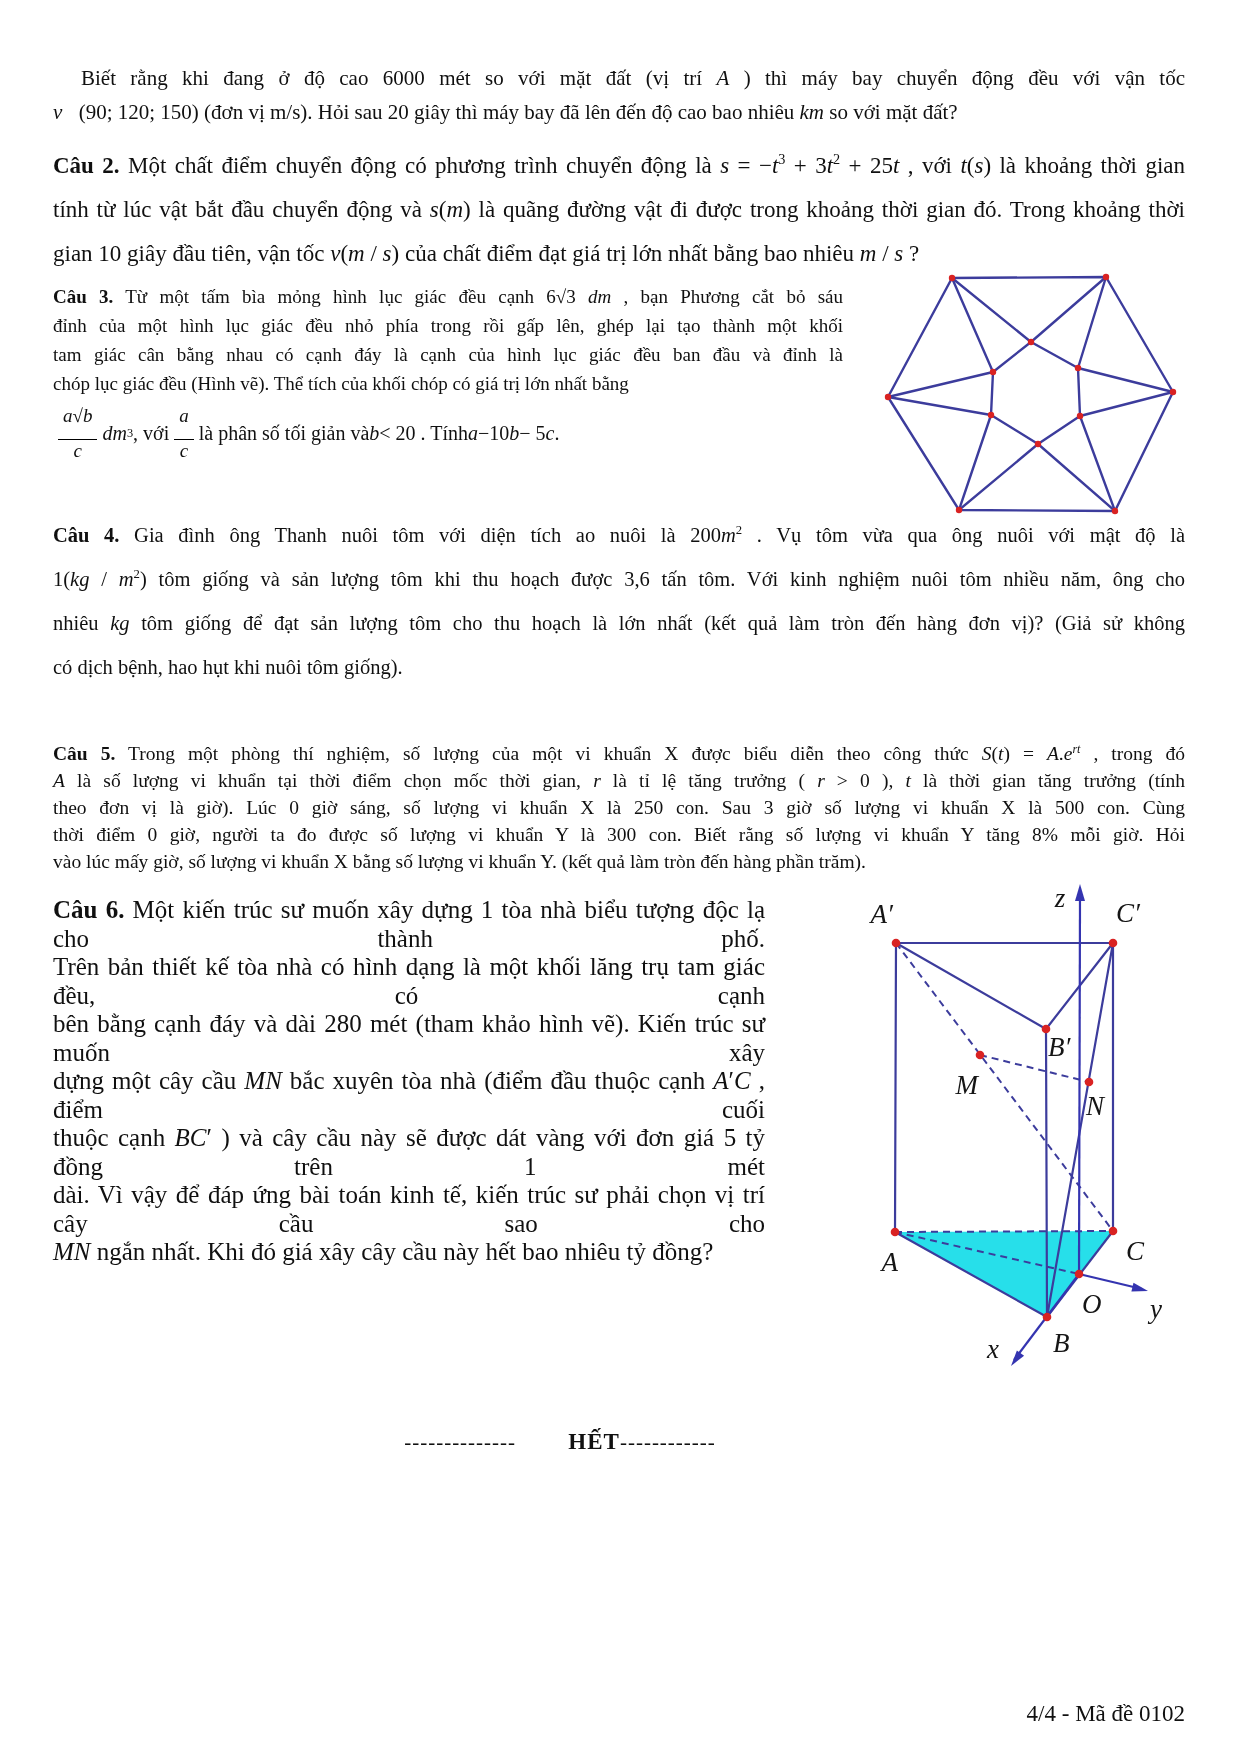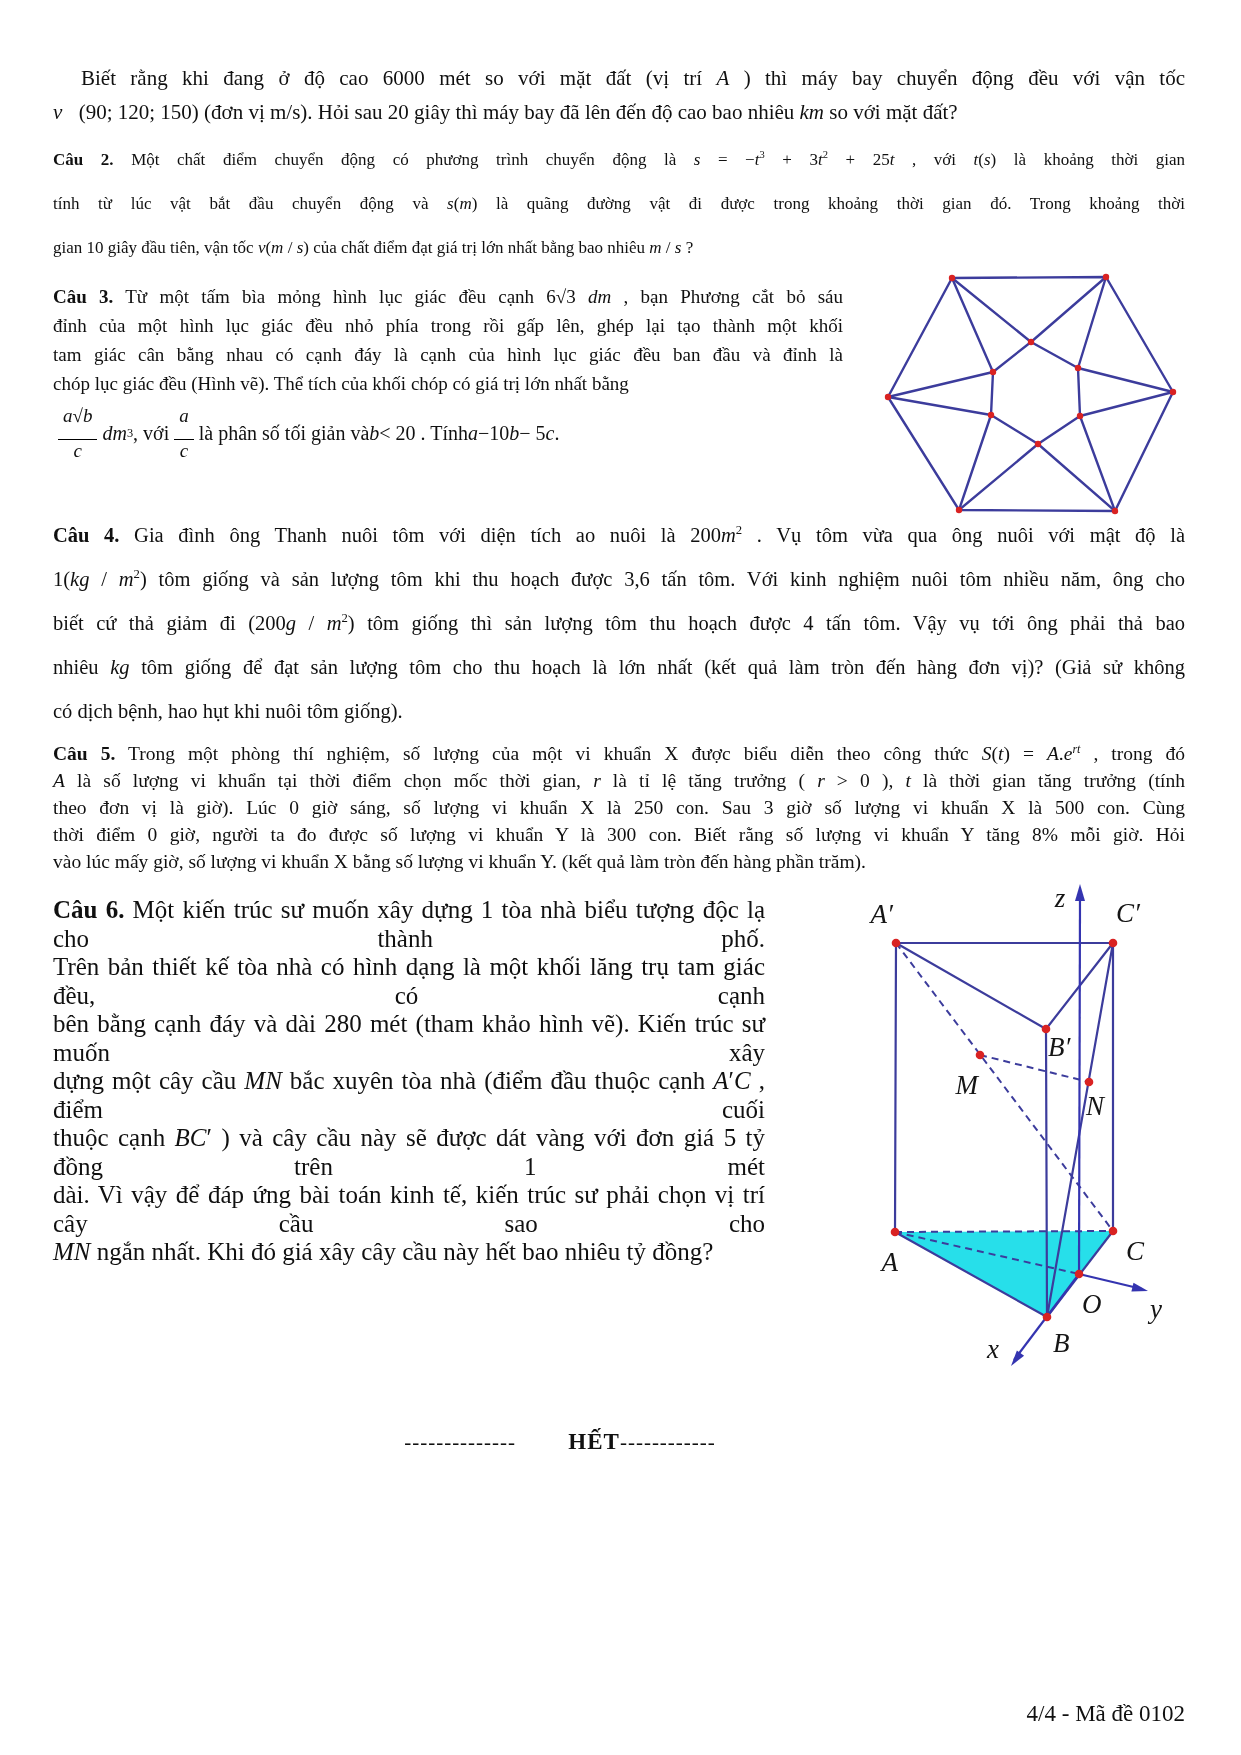--- a/index.html
+++ b/index.html
@@ -36,21 +36,21 @@
 </head>
 <body>
 
 <div class="page">
 
   <div class="blk" style="top:61px;font-size:21px;line-height:34px;">
     <p class="ln j" style="text-indent:28px;">Biết rằng khi đang ở độ cao 6000 mét so với mặt đất (vị trí <i>A</i> ) thì máy bay chuyển động đều với vận tốc</p>
     <p class="ln"><i>v⃗</i>(90; 120; 150) (đơn vị m/s). Hỏi sau 20 giây thì máy bay đã lên đến độ cao bao nhiêu <i>km</i> so với mặt đất?</p>
   </div>
 
-  <div class="blk" style="top:138px;font-size:17px;line-height:44px;">
+  <div class="blk" style="top:144px;font-size:23px;line-height:44px;">
     <p class="ln j"><b class="qlabel">Câu 2.</b> <span>Một chất điểm chuyển động có phương trình chuyển động là <i>s</i> = −<i>t</i><sup>3</sup> + 3<i>t</i><sup>2</sup> + 25<i>t</i> , với <i>t</i>(<i>s</i>) là khoảng thời gian</span></p>
     <p class="ln j">tính từ lúc vật bắt đầu chuyển động và <i>s</i>(<i>m</i>) là quãng đường vật đi được trong khoảng thời gian đó. Trong khoảng thời</p>
     <p class="ln">gian 10 giây đầu tiên, vận tốc <i>v</i>(<i>m</i> / <i>s</i>) của chất điểm đạt giá trị lớn nhất bằng bao nhiêu <i>m</i> / <i>s</i> ?</p>
   </div>
 
   <div class="blk" style="top:282px;width:790px;font-size:19px;line-height:29px;">
     <p class="ln j"><b class="qlabel">Câu 3.</b> <span>Từ một tấm bìa mỏng hình lục giác đều cạnh 6√3 <i>dm</i> , bạn Phương cắt bỏ sáu</span></p>
     <p class="ln j">đỉnh của một hình lục giác đều nhỏ phía trong rồi gấp lên, ghép lại tạo thành một khối</p>
     <p class="ln j">tam giác cân bằng nhau có cạnh đáy là cạnh của hình lục giác đều ban đầu và đỉnh là</p>
     <p class="ln">chóp lục giác đều (Hình vẽ). Thể tích của khối chóp có giá trị lớn nhất bằng</p>
@@ -98,21 +98,20 @@
       <circle class="dot" cx="222" cy="176" r="3.2"></circle>
       <circle class="dot" cx="180" cy="204" r="3.2"></circle>
       <circle class="dot" cx="133" cy="175" r="3.2"></circle>
       <circle class="dot" cx="135" cy="132" r="3.2"></circle>
     </g>
   </svg>
 
   <div class="blk" style="top:513px;font-size:20.5px;line-height:44px;">
     <p class="ln j"><b class="qlabel">Câu 4.</b> <span>Gia đình ông Thanh nuôi tôm với diện tích ao nuôi là 200<i>m</i><sup>2</sup> . Vụ tôm vừa qua ông nuôi với mật độ là</span></p>
     <p class="ln j">1(<i>kg</i> / <i>m</i><sup>2</sup>) tôm giống và sản lượng tôm khi thu hoạch được 3,6 tấn tôm. Với kinh nghiệm nuôi tôm nhiều năm, ông cho</p>
-    <p class="ln j">biết cứ thả giảm đi (200<i>g</i> / <i>m</i><sup>2</sup>) tôm giống thì sản lượng tôm thu hoạch được 4 tấn tôm. Vậy vụ tới ông phải thả bao</p>
     <p class="ln j">nhiêu <i>kg</i> tôm giống để đạt sản lượng tôm cho thu hoạch là lớn nhất (kết quả làm tròn đến hàng đơn vị)? (Giả sử không</p>
     <p class="ln">có dịch bệnh, hao hụt khi nuôi tôm giống).</p>
   </div>
 
   <div class="blk" style="top:740px;font-size:19.5px;line-height:27px;">
     <p class="ln j"><b class="qlabel">Câu 5.</b> <span>Trong một phòng thí nghiệm, số lượng của một vi khuẩn X được biểu diễn theo công thức <i>S</i>(<i>t</i>) = <i>A</i>.<i>e</i><sup><i>rt</i></sup> , trong đó</span></p>
     <p class="ln j"><i>A</i> là số lượng vi khuẩn tại thời điểm chọn mốc thời gian, <i>r</i> là tỉ lệ tăng trưởng ( <i>r</i> &gt; 0 ), <i>t</i> là thời gian tăng trưởng (tính</p>
     <p class="ln j">theo đơn vị là giờ). Lúc 0 giờ sáng, số lượng vi khuẩn X là 250 con. Sau 3 giờ số lượng vi khuẩn X là 500 con. Cùng</p>
     <p class="ln j">thời điểm 0 giờ, người ta đo được số lượng vi khuẩn Y là 300 con. Biết rằng số lượng vi khuẩn Y tăng 8% mỗi giờ. Hỏi</p>
     <p class="ln">vào lúc mấy giờ, số lượng vi khuẩn X bằng số lượng vi khuẩn Y. (kết quả làm tròn đến hàng phần trăm).</p>

